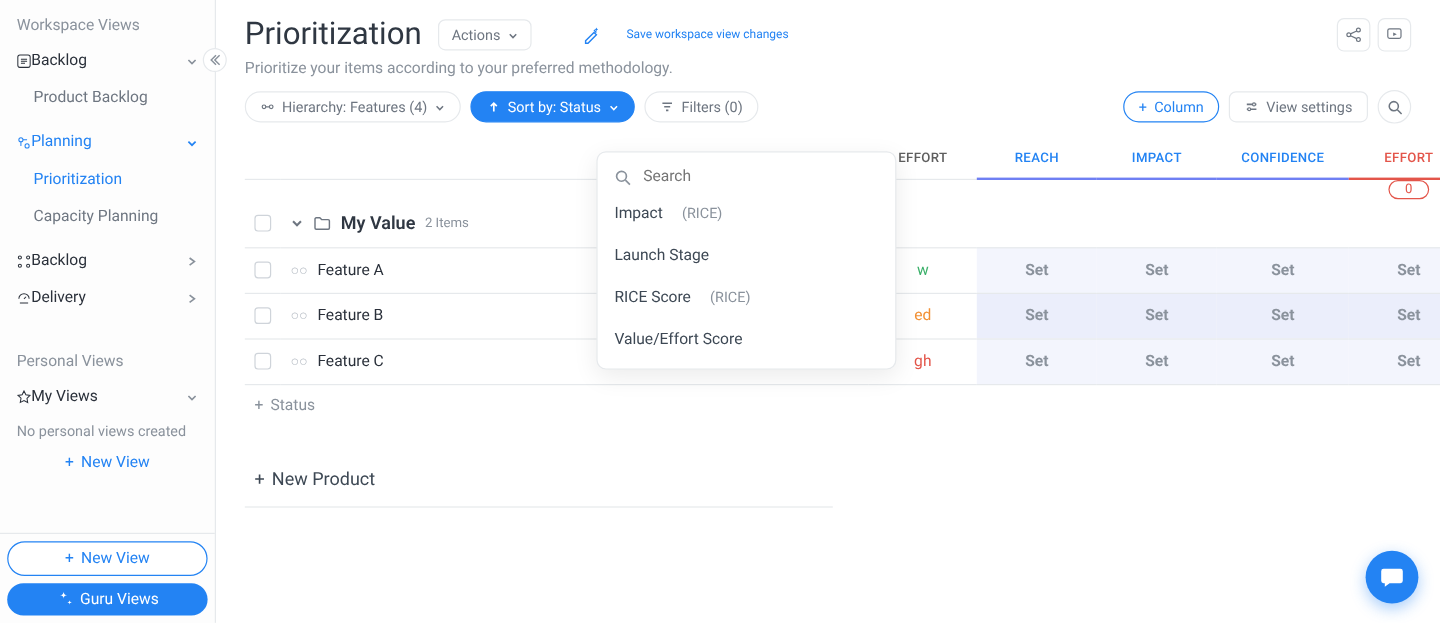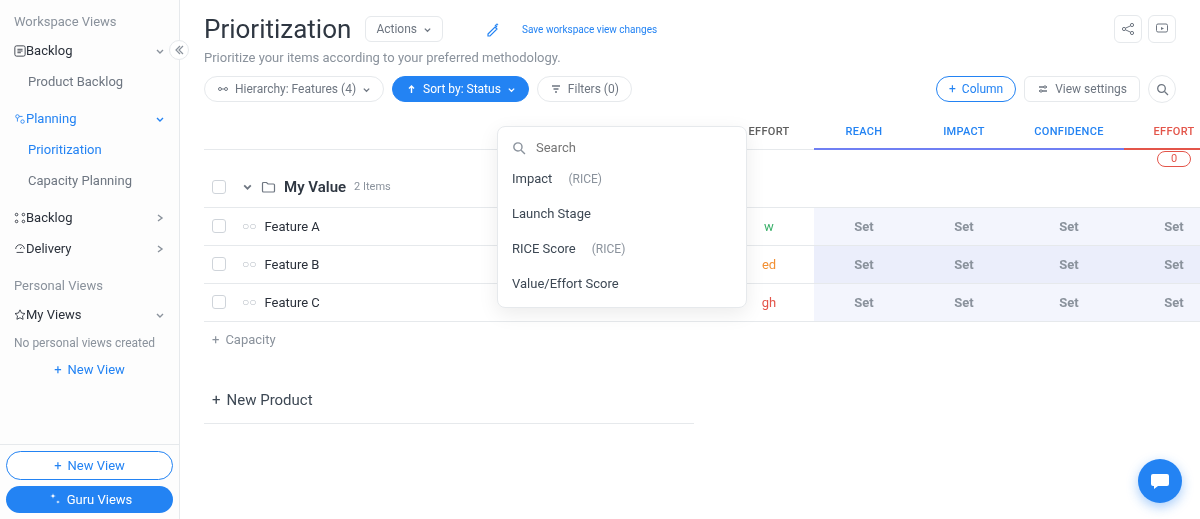--- a/index.html
+++ b/index.html
@@ -173,21 +173,21 @@
             </svg>
           </span>
         <span class="sp">Delivery</span>
         <span class="chev">
             <svg width="10" height="10" viewBox="0 0 10 10">
               <path d="M3 2l4 3-4 3" stroke="currentColor" fill="none" stroke-width="1.4"></path>
             </svg>
           </span>
       </div>
 
-      <div class="side-label" style="margin-top:10px;">Personal Views</div>
+      <div class="side-label" style="margin-top:26px;">Personal Views</div>
       <div class="side-item">
         <span class="tiny-ico">
             <svg width="14" height="14" viewBox="0 0 14 14">
               <path d="M7 1l1.8 3.7 4 .6-2.9 2.8.7 4L7 10.2 3.4 12l.7-4L1.2 5.3l4-.6z" stroke="currentColor" fill="none"></path>
             </svg>
           </span>
         <span class="sp">My Views</span>
         <span class="chev">
             <svg width="10" height="10" viewBox="0 0 10 10">
               <path d="M2 4l3 3 3-3" stroke="currentColor" fill="none" stroke-width="1.4"></path>
@@ -420,21 +420,21 @@
               <td class="center alt"><span class="prio-high">gh</span></td>
               <td class="center purple"><span class="setlink">Set</span></td>
               <td class="center purple"><span class="setlink">Set</span></td>
               <td class="center purple"><span class="setlink">Set</span></td>
               <td class="center purple"><span class="setlink">Set</span></td>
             </tr>
           </tbody>
       </table>
       <div class="addrow" style="width:520px;">
         <span>+</span>
-        <span>Capacity</span>
+        <span>Status</span>
       </div>
       <div style="height:20px;"></div>
       <div class="addprod">
         <span>+</span>
         <span>New Product</span>
       </div>
     </div>
   </main>
 
   <div class="dropdown">

